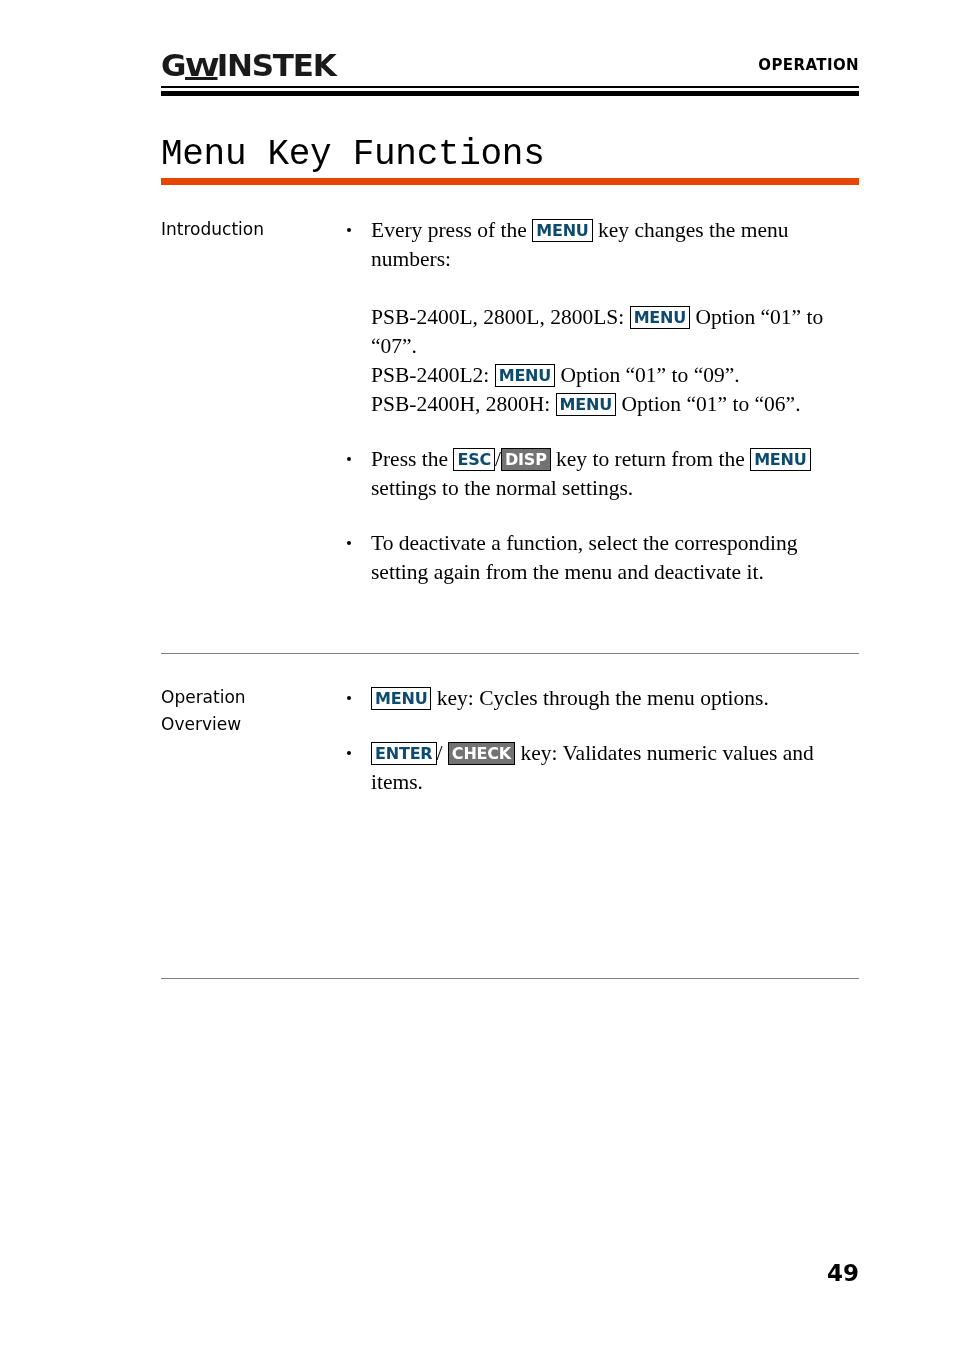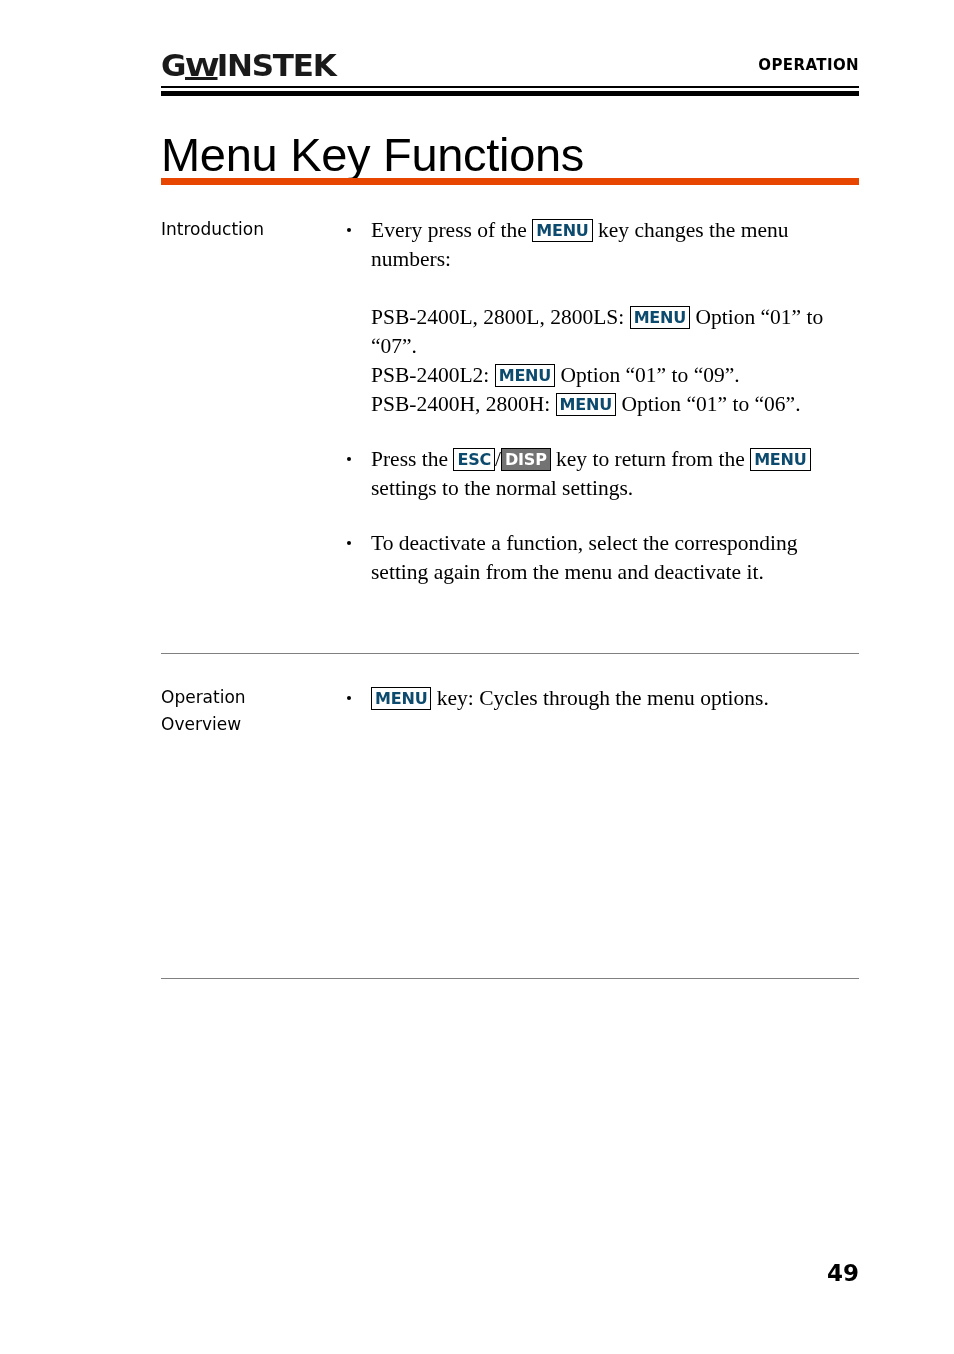--- a/index.html
+++ b/index.html
@@ -85,23 +85,23 @@
     width: 698px;
     height: 5px;
     background: #000;
   }
 
   
   .page-title {
     position: absolute;
     left: 152px;
     top: 134px;
-    font-family: Liberation Sans, sans-serif;
+    font-family: Liberation Mono, monospace;
     font-weight: 400;
-    font-size: 47px;
+    font-size: 36px;
     letter-spacing: -0.3px;
     line-height: 42px;
     white-space: nowrap;
   }
   .title-rule {
     position: absolute;
     left: 152px;
     top: 178px;
     width: 698px;
     height: 7px;
@@ -241,20 +241,24 @@
   <div class="sep" style="top: 653px; background: rgb(128, 128, 128);"></div>
 
   <div class="section" id="section-1" style="top:684px;">
     <div class="section-label"><span>Operation</span><br><span>Overview</span></div>
     <div class="section-body" id="body-1">
         <ul class="bullets">
           <li>
             <span class="dot"></span>
             <span class="li-text"><span class="key outline">MENU</span><span> key: Cycles through the menu options.</span></span>
           </li>
+          <li>
+            <span class="dot"></span>
+            <span class="li-text"><span class="key outline">ENTER</span><span>/ </span><span class="key invert">CHECK</span><span> key: Validates numeric values and items.</span></span>
+          </li>
         </ul>
       </div>
   </div>
 
   <div class="sep" style="top: 978px; background: rgb(128, 128, 128);"></div>
 
   <div class="page-number">49</div>
 
 </div>
 

